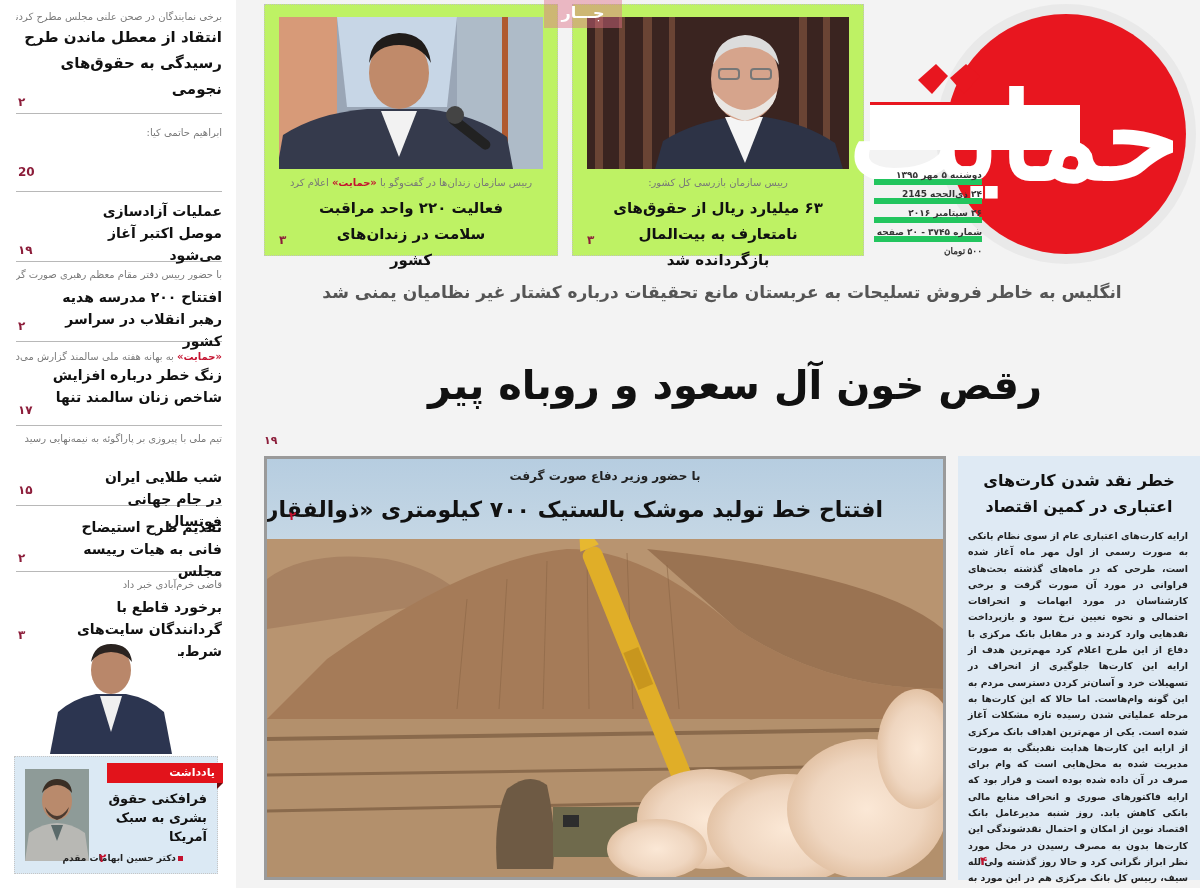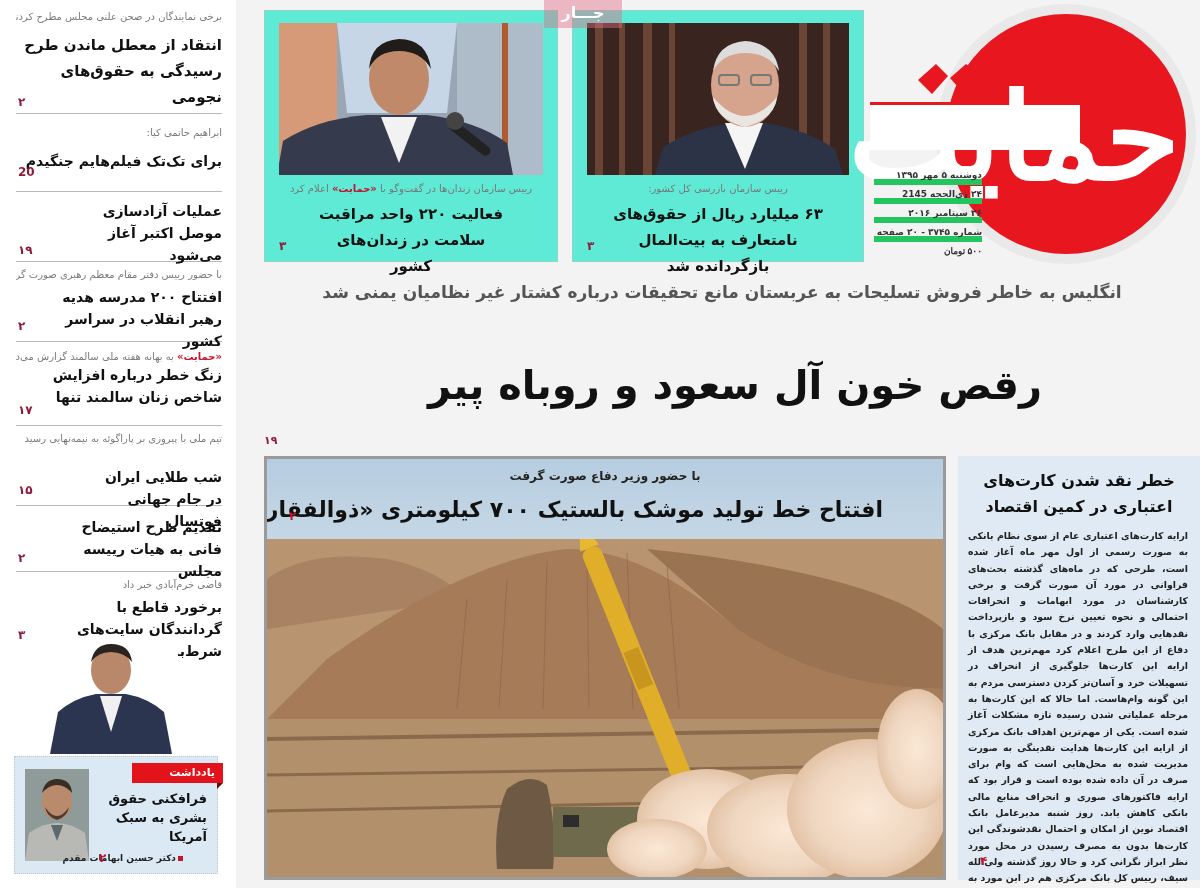--- a/index.html
+++ b/index.html
@@ -10,29 +10,29 @@
   #left-col { position: absolute; left: 0; top: 0; width: 236px; height: 888px; background: #fff; direction: rtl; }
   .lc-item { position: absolute; left: 16px; right: 14px; border-bottom: 1px solid #b8b8b8; }
   .lc-kicker { font-size: 10px; color: #7a7a7a; line-height: 14px; white-space: nowrap; overflow: hidden; }
   .lc-kicker .brand { color: #c4122f; font-weight: bold; }
   .lc-title { font-size: 14px; font-weight: bold; line-height: 22px; color: #111; }
   .lc-page { position: absolute; left: 2px; bottom: 4px; font-size: 12px; font-weight: bold; color: #8c1d3a; direction: ltr; }
 
   #lc-portrait { position: absolute; left: 44px; top: 642px; width: 134px; height: 112px; overflow: hidden; }
   #yad-box { position: absolute; left: 14px; top: 756px; width: 204px; height: 118px; background: #dbe9f4; border: 1px dotted #c6c6c6; }
   #yad-photo { position: absolute; left: 10px; top: 12px; width: 64px; height: 92px; overflow: hidden; background: #9aa; }
-  #yad-badge { position: absolute; right: -6px; top: 6px; width: 91px; height: 20px; background: #e2131b; color: #fff; font-size: 11px; font-weight: bold; line-height: 20px; padding-right: 8px; text-align: right; }
+  #yad-badge { position: absolute; right: -6px; top: 6px; width: 116px; height: 20px; background: #e2131b; color: #fff; font-size: 11px; font-weight: bold; line-height: 20px; padding-right: 8px; text-align: right; }
   #yad-badge-fold { position: absolute; right: -6px; top: 26px; width: 0; height: 0; border-top: 6px solid #6a0a0d; border-right: 6px solid transparent; }
   #yad-title { position: absolute; right: 10px; top: 32px; width: 116px; font-size: 13px; font-weight: bold; line-height: 19px; text-align: right; }
   #yad-author { position: absolute; right: 34px; bottom: 10px; font-size: 9px; font-weight: bold; color: #222; white-space: nowrap; }
   #yad-author .sq { display: inline-block; width: 5px; height: 5px; background: #c4122f; margin-left: 2px; vertical-align: middle; }
   #yad-page { position: absolute; left: 84px; bottom: 8px; font-size: 12px; font-weight: bold; color: #c4122f; }
 
   
-  .top-box { position: absolute; top: 10px; height: 252px; background: #5eead4; border: 1px dotted #c0c0c0; direction: rtl; }
+  .top-box { position: absolute; top: 4px; height: 252px; background: #bef264; border: 1px dotted #c0c0c0; direction: rtl; }
   .top-photo { position: absolute; left: 14px; right: 14px; top: 12px; height: 152px; overflow: hidden; }
   .top-kicker { position: absolute; left: 10px; right: 10px; top: 172px; text-align: center; font-size: 10px; color: #777; }
   .top-kicker .brand { color: #c4122f; font-weight: bold; }
   .top-title { position: absolute; left: 10px; right: 10px; top: 190px; text-align: center; font-size: 15px; font-weight: bold; line-height: 26px; color: #111; }
   .top-page { position: absolute; left: 14px; bottom: 8px; font-size: 12px; font-weight: bold; color: #8c1d3a; }
 
   #watermark { position: absolute; left: 544px; top: 0; width: 78px; height: 28px; background: rgba(225,110,135,0.45); color: #fff; font-size: 16px; font-weight: bold; text-align: center; line-height: 26px; }
 
   
   #logo-wrap { position: absolute; left: 870px; top: 2px; width: 330px; height: 268px; }
@@ -64,27 +64,26 @@
   #credit-body { position: absolute; left: 10px; right: 12px; top: 72px; font-size: 9.4px; font-weight: bold; line-height: 16.3px; color: #222; text-align: justify; }
   #credit-page { position: absolute; left: 22px; bottom: 12px; font-size: 12px; font-weight: bold; color: #c4122f; }
 </style>
 </head>
 <body>
 
 <div id="left-col">
 
   <div class="lc-item" style="top:10px;height:104px;">
     <div class="lc-kicker">برخی نمایندگان در صحن علنی مجلس مطرح کردند</div>
-    <div class="lc-title" style="font-size:15px;line-height:26px;margin-top:8px;">انتقاد از معطل ماندن طرح رسیدگی به حقوق‌های نجومی</div>
+    <div class="lc-title" style="font-size:15px;line-height:26px;">انتقاد از معطل ماندن طرح رسیدگی به حقوق‌های نجومی</div>
     <div class="lc-page">۲</div>
   </div>
 
   <div class="lc-item" style="top:126px;height:66px;">
     <div class="lc-kicker">ابراهیم حاتمی کیا:</div>
-    <div class="lc-title" style="margin-top:10px;">برای تک‌تک فیلم‌هایم جنگیدم</div>
     <div class="lc-page" style="bottom:12px;">20</div>
   </div>
 
   <div class="lc-item" style="top:200px;height:62px;">
     <div class="lc-title" style="width:150px;">عملیات آزادسازی موصل اکتبر آغاز می‌شود</div>
     <div class="lc-page">۱۹</div>
   </div>
 
   <div class="lc-item" style="top:268px;height:74px;">
     <div class="lc-kicker">با حضور رییس دفتر مقام معظم رهبری صورت گرفت</div>

